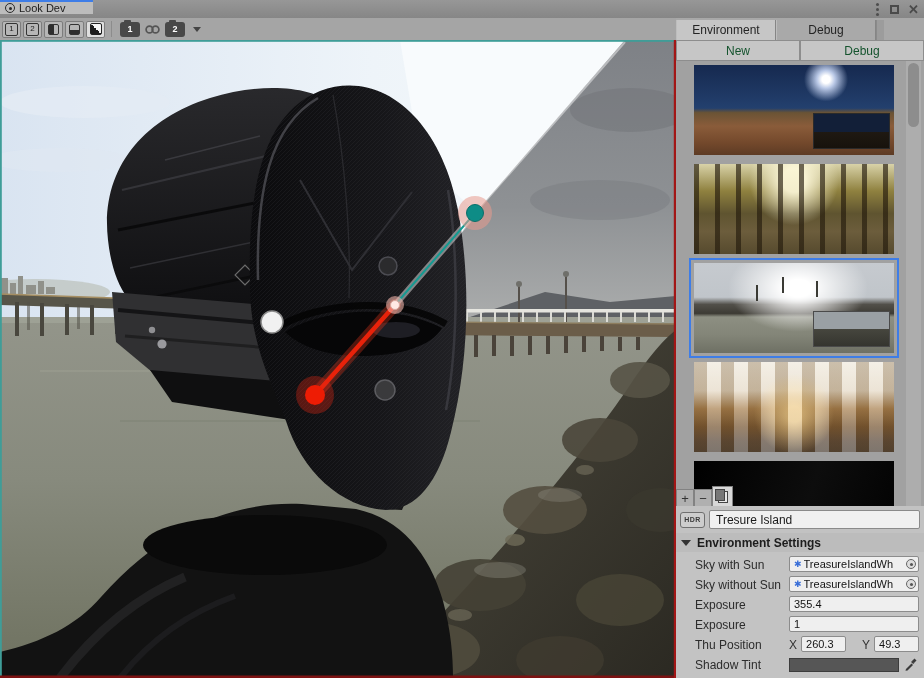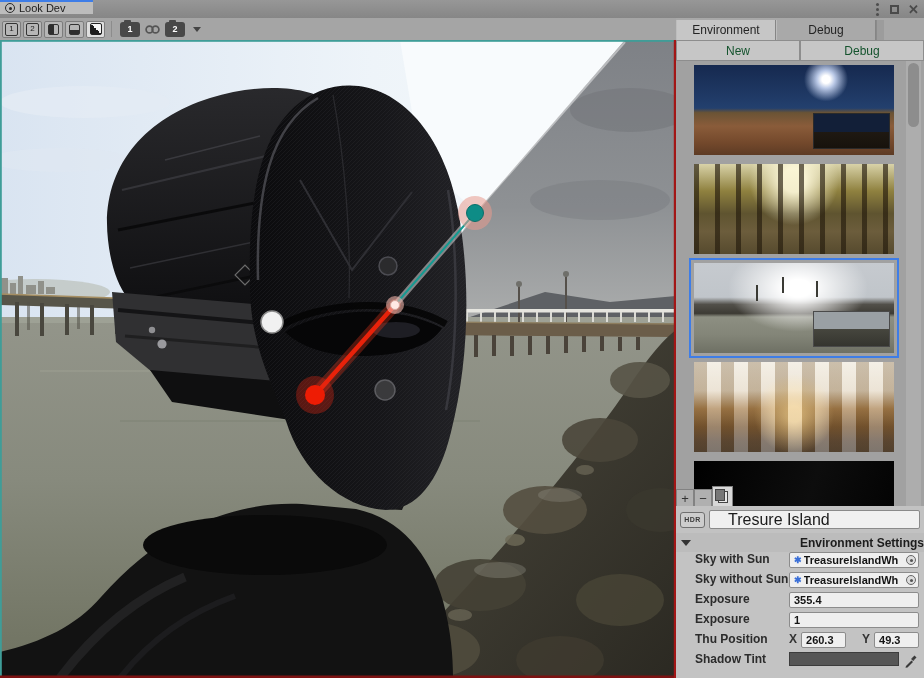--- a/index.html
+++ b/index.html
@@ -77,27 +77,27 @@
   .list-toolbar{position:absolute;left:0;bottom:0;display:flex;align-items:flex-end;z-index:4;}
   .lt-btn{width:18px;height:17px;background:#b0b0b0;border:1px solid #828282;border-bottom:none;box-sizing:border-box;
     display:flex;align-items:center;justify-content:center;font-size:13px;color:#333;line-height:1;}
   .lt-btn.tab-active{background:#d8d8d8;width:21px;height:20px;}
   .dup-icon{position:relative;width:8px;height:10px;border:1.2px solid #444;background:#e8e8e8;}
   .dup-icon::before{content:'';position:absolute;left:-4px;top:-3px;width:8px;height:10px;border:1.2px solid #444;background:#777;}
 
   .hdr-row{position:absolute;top:506px;left:676px;width:248px;height:27px;background:#c2c2c2;display:flex;align-items:center;gap:4px;padding:0 4px;box-sizing:border-box;}
   .hdr-badge{flex:0 0 auto;width:23px;height:14px;border:1px solid #6f6f6f;border-radius:3px;background:#cdcdcd;
     display:flex;align-items:center;justify-content:center;font-size:7px;font-weight:bold;color:#3a3a3a;letter-spacing:.5px;}
-  .hdr-field{flex:1;height:17px;background:#f0f0f0;border:1px solid #8a8a8a;border-radius:2px;display:flex;align-items:center;padding-left:18px;font-size:16px;color:#1a1a1a;}
+  .hdr-field{flex:1;height:17px;background:#f0f0f0;border:1px solid #8a8a8a;border-radius:2px;display:flex;align-items:center;padding-left:6px;font-size:12px;color:#1a1a1a;}
 
   .settings{position:absolute;top:533px;left:676px;width:248px;height:145px;background:#c3c3c3;}
   .settings-header{display:flex;align-items:center;gap:6px;height:19px;padding-left:5px;background:#bcbcbc;
-    font-weight:bold;font-size:12px;color:#1d1d1d;justify-content:space-between;}
+    font-weight:bold;font-size:12px;color:#1d1d1d;}
   .foldout{width:0;height:0;border-left:5px solid transparent;border-right:5px solid transparent;border-top:6px solid #333;}
-  .srow{display:flex;align-items:flex-start;height:20px;padding:0 5px 0 19px;color:#2c2c2c;font-size:12px;font-weight:bold;}
+  .srow{display:flex;align-items:flex-end;height:20px;padding:0 5px 0 19px;color:#2c2c2c;font-size:12px;}
   .srow .lbl{flex:0 0 94px;white-space:nowrap;overflow:hidden;}
   .field{height:16px;background:#efefef;border:1px solid #8c8c8c;border-radius:2px;box-sizing:border-box;
     display:flex;align-items:center;padding:0 4px;font-size:11px;color:#141414;}
   .obj{flex:1;overflow:hidden;position:relative;padding-right:14px;}
   .cube-ico{color:#3a6fd8;font-size:9px;margin-right:2px;flex:0 0 auto;}
   .obj .txt{white-space:nowrap;overflow:hidden;}
   .picker{position:absolute;right:2px;top:50%;margin-top:-5px;width:10px;height:10px;border:1.5px solid #666;border-radius:50%;box-sizing:border-box;background:#ddd;}
   .picker::after{content:'';position:absolute;left:50%;top:50%;width:3px;height:3px;margin:-1.5px 0 0 -1.5px;border-radius:50%;background:#555;}
   .num{flex:1;}
   .axis{margin-right:4px;color:#333;}

